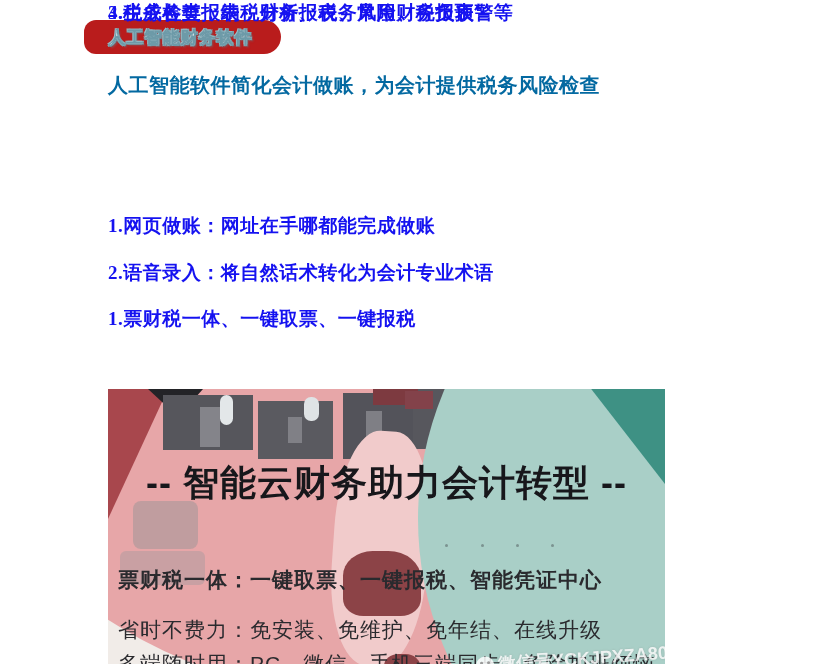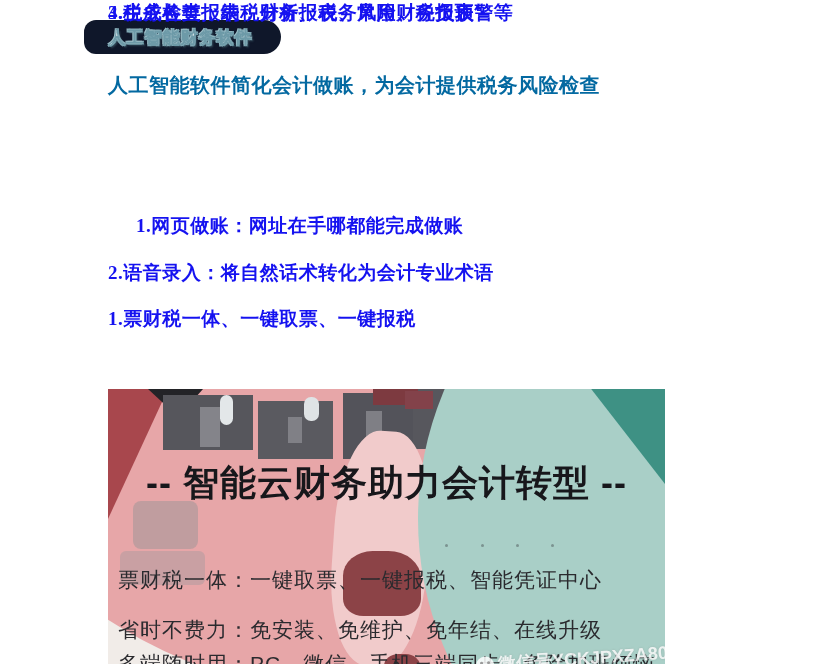--- a/index.html
+++ b/index.html
@@ -8,21 +8,21 @@
     width: 813px; height: 664px;
     position: relative;
     overflow: hidden;
     font-family: "Liberation Sans", "DejaVu Sans", sans-serif;
   }
 
   
   .badge {
     position: absolute; left: 84px; top: 20px;
     height: 34px; min-width: 197px;
-    background: #0f172a;
+    background: #b91c1c;
     border-radius: 12px 17px 17px 12px;
     display: flex; align-items: center; justify-content: center;
     padding: 0 22px 0 18px;
   }
   .badge span {
     font-family: "Liberation Sans", "DejaVu Sans", sans-serif;
     font-size: 17px; font-weight: bold; letter-spacing: 1px;
     color: #fdfefe;
     -webkit-text-stroke: 0.6px #6d9aa8;
     text-shadow: 1px 1px 0 #6d9aa8, -1px -1px 0 #9dbfc8,
@@ -38,21 +38,21 @@
     color: #0369a1; white-space: nowrap;
   }
   .feature {
     position: absolute; left: 108px;
     font-family: "Liberation Serif", "DejaVu Serif", serif;
     font-size: 19px; font-weight: bold; letter-spacing: .5px;
     color: #1512f0; white-space: nowrap;
   }
   .feature:nth-of-type(1) { top: 119px; }
   .feature:nth-of-type(2) { top: 166px; }
-  .feature:nth-of-type(3) { top: 213px; margin-left: 28px; }
+  .feature:nth-of-type(3) { top: 213px; }
   .feature:nth-of-type(4) { top: 260px; }
   .feature:nth-of-type(5) { top: 306px; }
 
   
   .banner {
     position: absolute; left: 108px; top: 349px;
     width: 557px; height: 299px;
     background: #f1ece8;
     overflow: hidden;
     margin-top: 40px;
@@ -108,21 +108,21 @@
     position: absolute; left: 0; top: 70px; width: 100%;
     text-align: center;
     font-size: 36px; font-weight: bold; letter-spacing: 1px;
     color: #17171b; white-space: nowrap;
   }
   .banner-line {
     position: absolute; left: 10px;
     font-size: 21px; letter-spacing: 1px;
     color: #2a2a2e; white-space: nowrap;
   }
-  .banner-line.l1 { top: 177px; }
+  .banner-line.l1 { top: 177px; font-weight: bold; }
   .banner-line.l2 { top: 227px; }
   .banner-line.l3 { top: 261px; }
 
   .watermark {
     position: absolute; left: 368px; top: 258px;
     display: flex; align-items: center; gap: 4px;
     transform: rotate(-4deg);
   }
   .wm-icon {
     width: 18px; height: 18px; border-radius: 50%;

